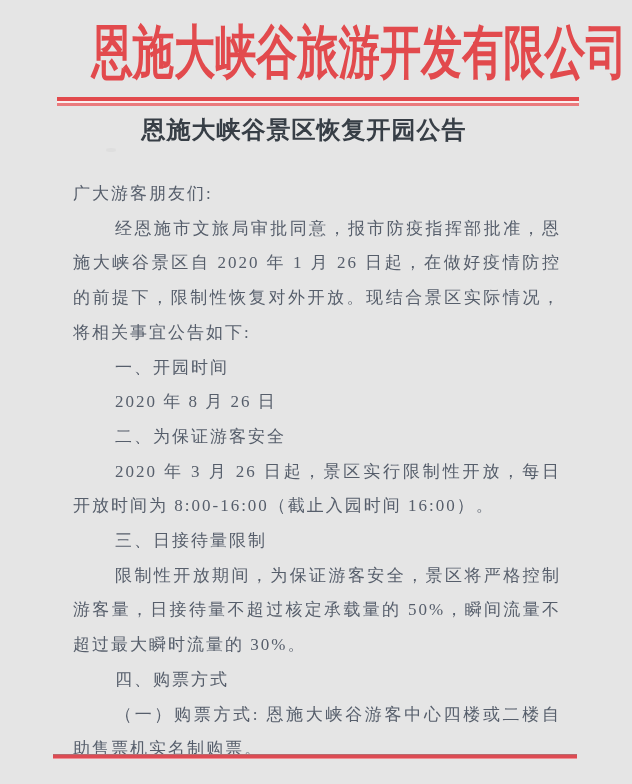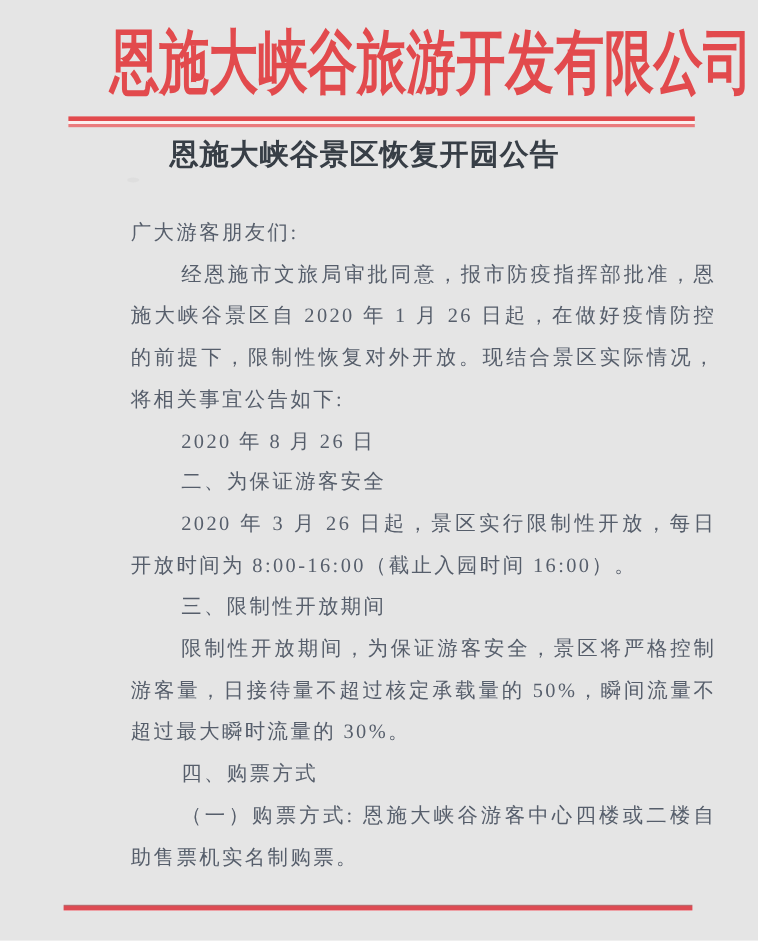--- a/index.html
+++ b/index.html
@@ -62,21 +62,20 @@
   .doc-body {
     position: absolute;
     top: 177px;
     left: 73px;
     width: 488px;
     color: #565e6b;
     font-size: 17px;
     line-height: 34.7px;
     letter-spacing: 2px;
     text-align: justify;
-    margin-left: 36px;
   }
   .doc-body p { margin: 0; }
   .doc-body p.indent { text-indent: 42px; }
 
   
   .scan-smudge {
     position: absolute;
     top: 148px;
     left: 106px;
     width: 10px;
@@ -108,24 +107,25 @@
 
   <div class="header-rule"></div>
 
   <h2 class="doc-title">恩施大峡谷景区恢复开园公告</h2>
 
   <div class="scan-smudge"></div>
 
   <div class="doc-body">
     <p>广大游客朋友们:</p>
     <p class="indent">经恩施市文旅局审批同意，报市防疫指挥部批准，恩施大峡谷景区自 2020 年 1 月 26 日起，在做好疫情防控的前提下，限制性恢复对外开放。现结合景区实际情况，将相关事宜公告如下:</p>
+    <p class="indent">一、开园时间</p>
     <p class="indent">2020 年 8 月 26 日</p>
     <p class="indent">二、为保证游客安全</p>
     <p class="indent">2020 年 3 月 26 日起，景区实行限制性开放，每日开放时间为 8:00-16:00（截止入园时间 16:00）。</p>
-    <p class="indent">三、限制性开放期间</p>
+    <p class="indent">三、日接待量限制</p>
     <p class="indent">限制性开放期间，为保证游客安全，景区将严格控制游客量，日接待量不超过核定承载量的 50%，瞬间流量不超过最大瞬时流量的 30%。</p>
     <p class="indent">四、购票方式</p>
     <p class="indent">（一）购票方式: 恩施大峡谷游客中心四楼或二楼自助售票机实名制购票。</p>
   </div>
 
   <div class="footer-rule"></div>
 
 </div>
 
 </body></html>

